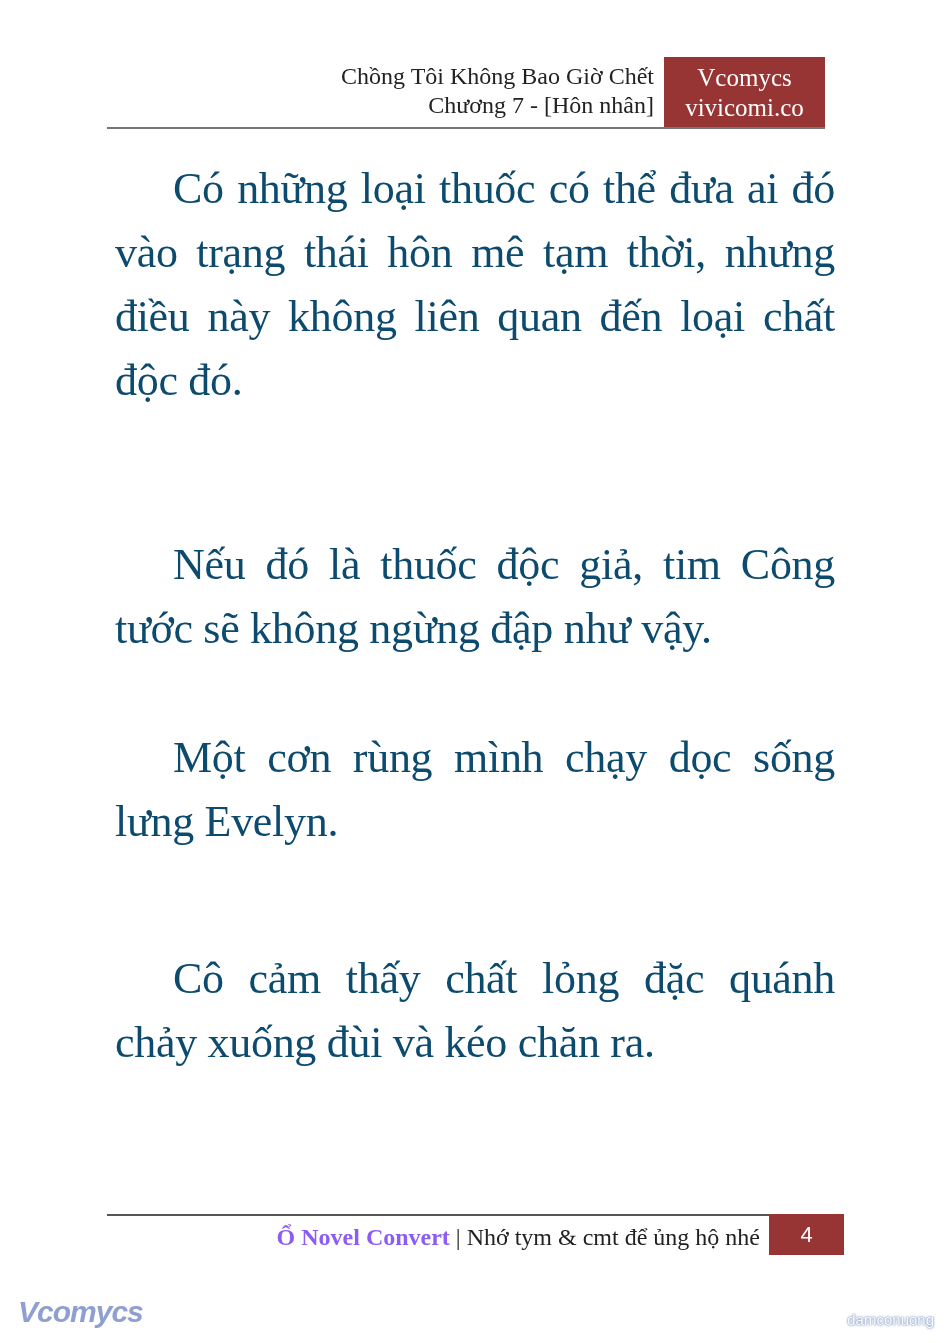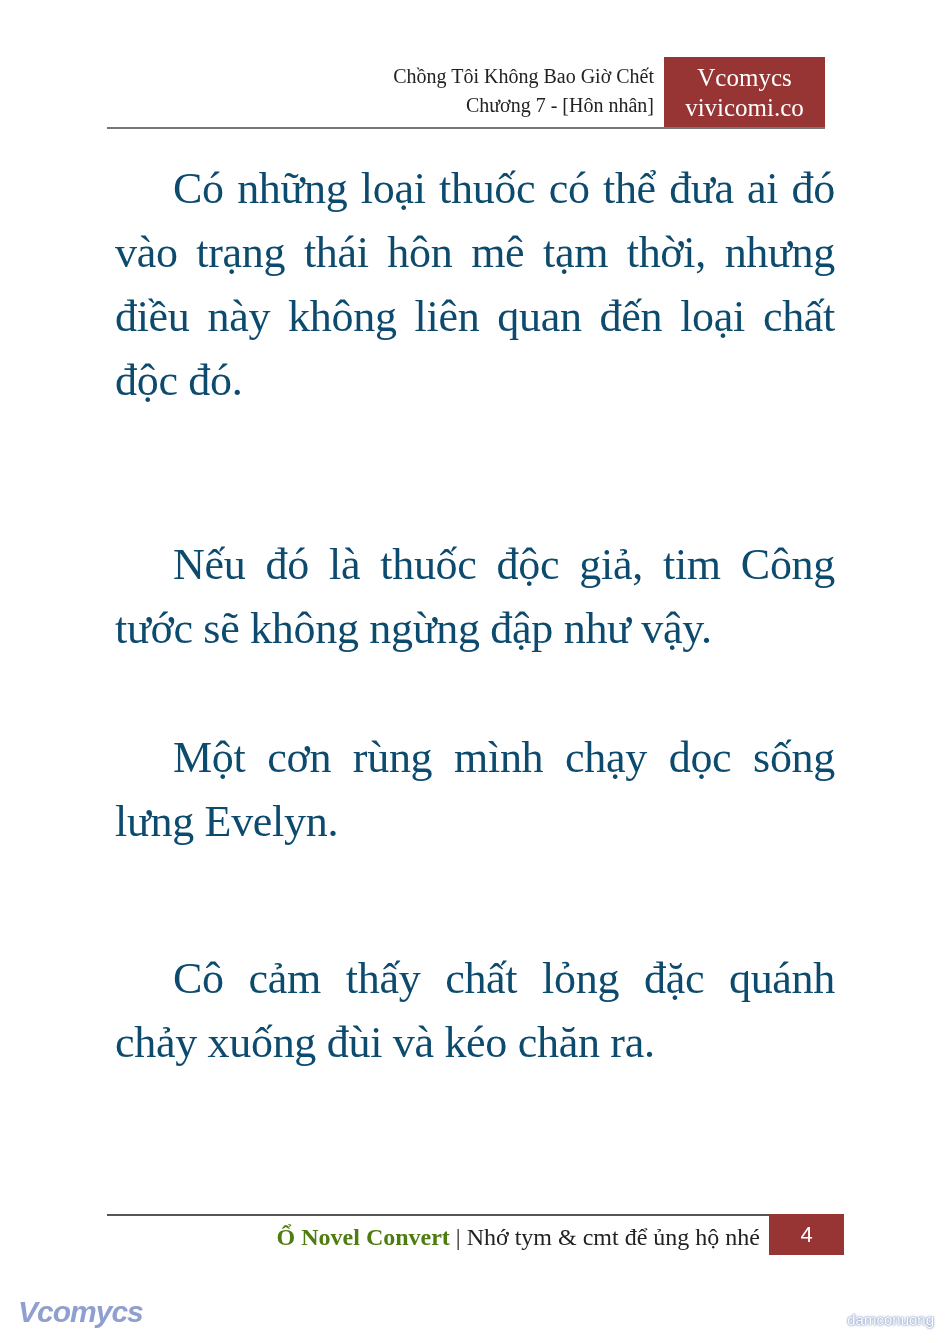--- a/index.html
+++ b/index.html
@@ -1,24 +1,24 @@
 <!DOCTYPE html>
 <html><head>
 <meta charset="utf-8">
 <style>
   html, body { margin:0; padding:0; background:#fff; }
   body { width:950px; height:1343px; position:relative; overflow:hidden; font-family:"Liberation Serif", serif; color:#1a1a1a; }
-  .header-text { position:absolute; right:296px; top:62px; text-align:right; font-size:20px; line-height:29px; color:#222; }
+  .header-text { position:absolute; right:296px; top:62px; text-align:right; font-size:24px; line-height:29px; color:#222; }
   .header-badge { position:absolute; left:664px; top:57px; width:161px; height:70px; background:#973535; color:#fff; text-align:center; font-size:25px; line-height:30px; padding-top:6px; box-sizing:border-box; }
   .header-rule { position:absolute; left:107px; top:127px; width:718px; height:2px; background:#777; }
   .body-text { position:absolute; left:115px; width:720px; font-size:44px; line-height:64px; text-align:justify; color:#0c4a6e; letter-spacing:-0.3px; }
   .body-text .p { text-indent:58px; margin:0; }
   .footer-rule { position:absolute; left:107px; top:1214px; width:737px; height:1.5px; background:#555; }
   .footer-text { position:absolute; right:190px; top:1222px; font-size:24px; line-height:30px; color:#222; }
-  .footer-brand { color:#4d7c0f; font-weight:bold; }
+  .footer-brand { color:#8b5cf6; font-weight:bold; }
   .footer-page { position:absolute; left:769px; top:1214px; width:75px; height:41px; background:#973535; color:#fff; font-family:"Liberation Sans", sans-serif; font-size:22px; line-height:41px; text-align:center; }
   .wm-left { position:absolute; left:18px; top:1295px; font-family:"Liberation Sans", sans-serif; font-style:italic; font-weight:bold; font-size:30px; color:#8f9fd0; letter-spacing:-1px; }
   .wm-right { position:absolute; right:16px; top:1311px; font-family:"Liberation Sans", sans-serif; font-size:15px; color:#fff; text-shadow:0 0 3px #8fa6cc, 0 0 2px #8fa6cc, 0 0 1px #6f86b0; }
 </style>
 </head>
 <body>
 
 <div>
   <div class="header-text">
     <div>Chồng Tôi Không Bao Giờ Chết</div>

